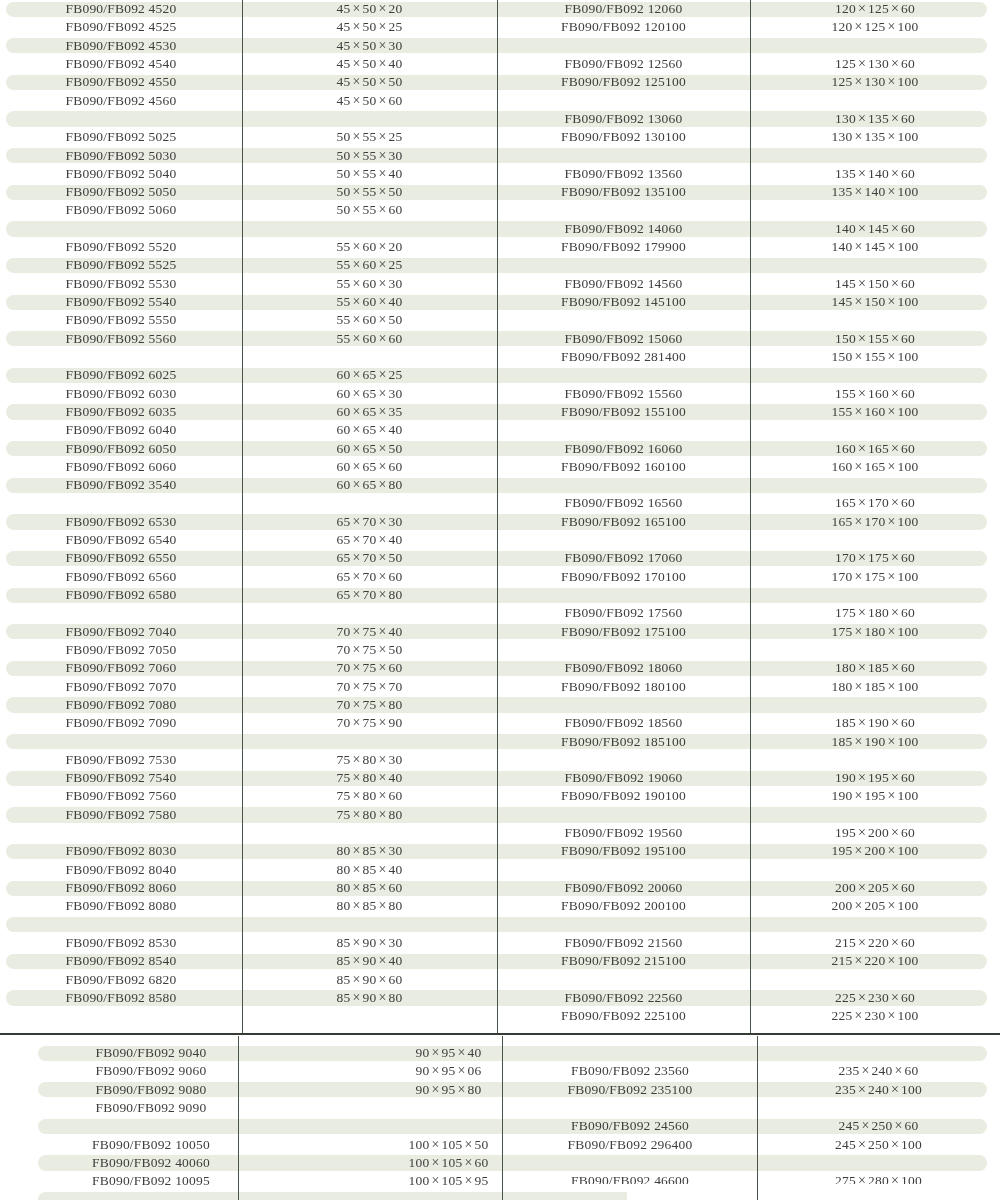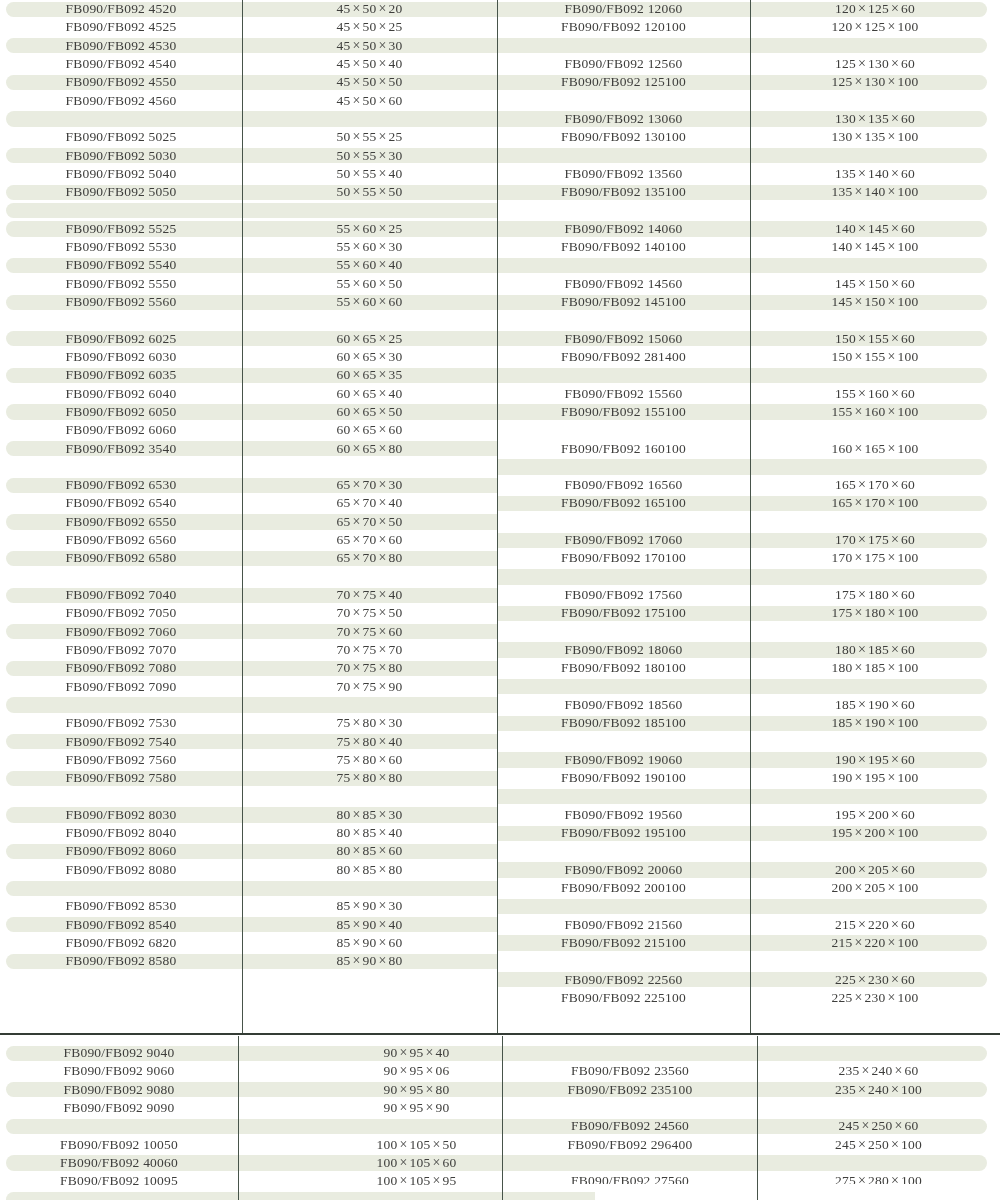--- a/index.html
+++ b/index.html
@@ -4,21 +4,21 @@
 <style>
   html,body{margin:0;padding:0;}
   body{
     width:1000px;height:1200px;position:relative;overflow:hidden;
     background:#ffffff;font-family:"Liberation Serif","DejaVu Serif",serif;
   }
   .page{position:absolute;inset:0;}
   .half{position:absolute;top:0;overflow:hidden;}
   .half.tl{left:0;   top:0;      width:497px;height:1034px;--split:242px;}
   .half.tr{left:497px;top:0;     width:503px;height:1035px;--split:253px;}
-  .half.bl{left:0;   top:1036px; width:595px;height:164px;--split:238px;}
+  .half.bl{left:0;   top:1036px; width:595px;height:164px;padding-left:32px;--split:238px;}
   .half.br{left:503px;top:1036px;width:497px;height:148px;--split:254px;}
   .row{position:relative;height:18.32px;}
   .row.striped::before{
     content:"";position:absolute;top:1.5px;bottom:1.5px;
     background:var(--stripe,#e9ece0);
   }
   .left-side .row.striped::before{left:6px;right:0;border-radius:8px 0 0 8px;}
   .right-side .row.striped::before{left:0;right:13px;border-radius:0 8px 8px 0;}
   .cell{
     position:absolute;top:0;height:100%;line-height:18.4px;text-align:center;
@@ -81,23 +81,31 @@
         <span class="cell dims">50<span class="xsign">×</span>55<span class="xsign">×</span>30</span>
       </div>
       <div class="row">
         <span class="cell part">FB090/FB092 5040</span>
         <span class="cell dims">50<span class="xsign">×</span>55<span class="xsign">×</span>40</span>
       </div>
       <div class="row striped">
         <span class="cell part">FB090/FB092 5050</span>
         <span class="cell dims">50<span class="xsign">×</span>55<span class="xsign">×</span>50</span>
       </div>
-      <div class="row striped">
-        <span class="cell part"></span>
-        <span class="cell dims"></span>
+      <div class="row">
+        <span class="cell part">FB090/FB092 5060</span>
+        <span class="cell dims">50<span class="xsign">×</span>55<span class="xsign">×</span>60</span>
+      </div>
+      <div class="row striped">
+        <span class="cell part"></span>
+        <span class="cell dims"></span>
+      </div>
+      <div class="row">
+        <span class="cell part">FB090/FB092 5520</span>
+        <span class="cell dims">55<span class="xsign">×</span>60<span class="xsign">×</span>20</span>
       </div>
       <div class="row striped">
         <span class="cell part">FB090/FB092 5525</span>
         <span class="cell dims">55<span class="xsign">×</span>60<span class="xsign">×</span>25</span>
       </div>
       <div class="row">
         <span class="cell part">FB090/FB092 5530</span>
         <span class="cell dims">55<span class="xsign">×</span>60<span class="xsign">×</span>30</span>
       </div>
       <div class="row striped">
@@ -308,21 +316,21 @@
       </div>
       <div class="row">
         <span class="cell part"></span>
         <span class="cell dims"></span>
       </div>
       <div class="row striped">
         <span class="cell part">FB090/FB092 14060</span>
         <span class="cell dims">140<span class="xsign">×</span>145<span class="xsign">×</span>60</span>
       </div>
       <div class="row">
-        <span class="cell part">FB090/FB092 140100</span>
+        <span class="cell part">FB090/FB092 179900</span>
         <span class="cell dims">140<span class="xsign">×</span>145<span class="xsign">×</span>100</span>
       </div>
       <div class="row striped">
         <span class="cell part"></span>
         <span class="cell dims"></span>
       </div>
       <div class="row">
         <span class="cell part">FB090/FB092 14560</span>
         <span class="cell dims">145<span class="xsign">×</span>150<span class="xsign">×</span>60</span>
       </div>
@@ -350,20 +358,24 @@
         <span class="cell part">FB090/FB092 15560</span>
         <span class="cell dims">155<span class="xsign">×</span>160<span class="xsign">×</span>60</span>
       </div>
       <div class="row striped">
         <span class="cell part">FB090/FB092 155100</span>
         <span class="cell dims">155<span class="xsign">×</span>160<span class="xsign">×</span>100</span>
       </div>
       <div class="row">
         <span class="cell part"></span>
         <span class="cell dims"></span>
+      </div>
+      <div class="row striped">
+        <span class="cell part">FB090/FB092 16060</span>
+        <span class="cell dims">160<span class="xsign">×</span>165<span class="xsign">×</span>60</span>
       </div>
       <div class="row">
         <span class="cell part">FB090/FB092 160100</span>
         <span class="cell dims">160<span class="xsign">×</span>165<span class="xsign">×</span>100</span>
       </div>
       <div class="row striped">
         <span class="cell part"></span>
         <span class="cell dims"></span>
       </div>
       <div class="row">
@@ -495,21 +507,20 @@
       <div class="row">
         <span class="cell part">FB090/FB092 9060</span>
         <span class="cell dims">90<span class="xsign">×</span>95<span class="xsign">×</span>06</span>
       </div>
       <div class="row striped">
         <span class="cell part">FB090/FB092 9080</span>
         <span class="cell dims">90<span class="xsign">×</span>95<span class="xsign">×</span>80</span>
       </div>
       <div class="row">
         <span class="cell part">FB090/FB092 9090</span>
-        <span class="cell dims">90<span class="xsign">×</span>95<span class="xsign">×</span>90</span>
       </div>
       <div class="row striped">
         <span class="cell part"></span>
         <span class="cell dims"></span>
       </div>
       <div class="row">
         <span class="cell part">FB090/FB092 10050</span>
         <span class="cell dims">100<span class="xsign">×</span>105<span class="xsign">×</span>50</span>
       </div>
       <div class="row striped">
@@ -552,21 +563,21 @@
       </div>
       <div class="row">
         <span class="cell part">FB090/FB092 296400</span>
         <span class="cell dims">245<span class="xsign">×</span>250<span class="xsign">×</span>100</span>
       </div>
       <div class="row striped">
         <span class="cell part"></span>
         <span class="cell dims"></span>
       </div>
       <div class="row">
-        <span class="cell part">FB090/FB092 27560</span>
+        <span class="cell part">FB090/FB092 46600</span>
         <span class="cell dims">275<span class="xsign">×</span>280<span class="xsign">×</span>100</span>
       </div>
       <div class="row striped">
         <span class="cell part">FB090/FB092 275100</span>
         <span class="cell dims">275<span class="xsign">×</span>280<span class="xsign">×</span>100</span>
       </div>
     </div>
 
   <div class="vline vl-t1"></div>
   <div class="vline vl-t2"></div>

